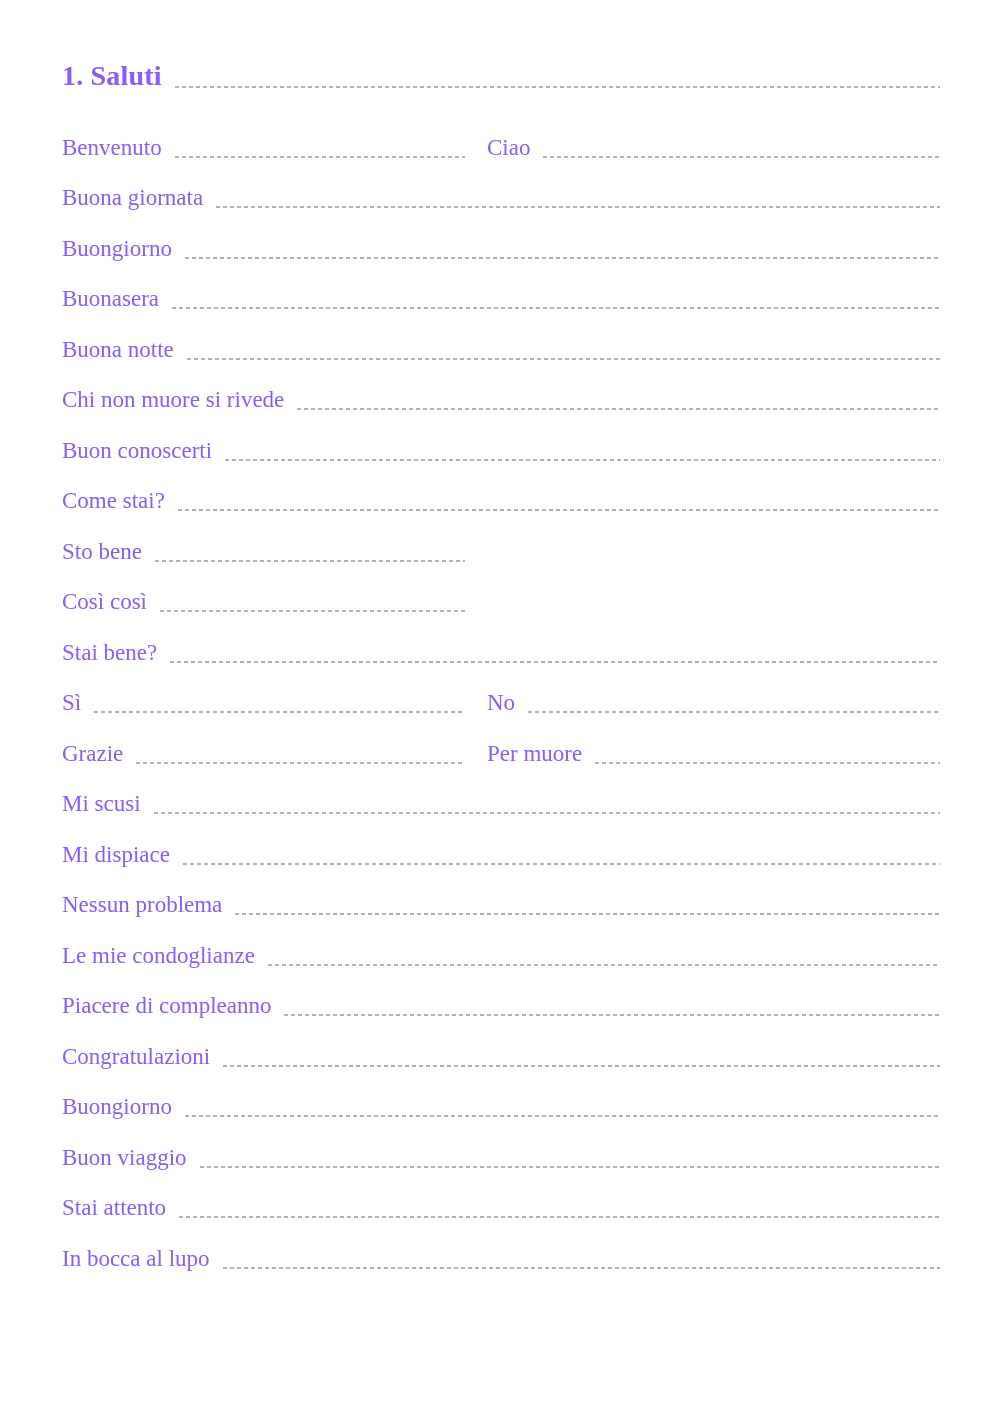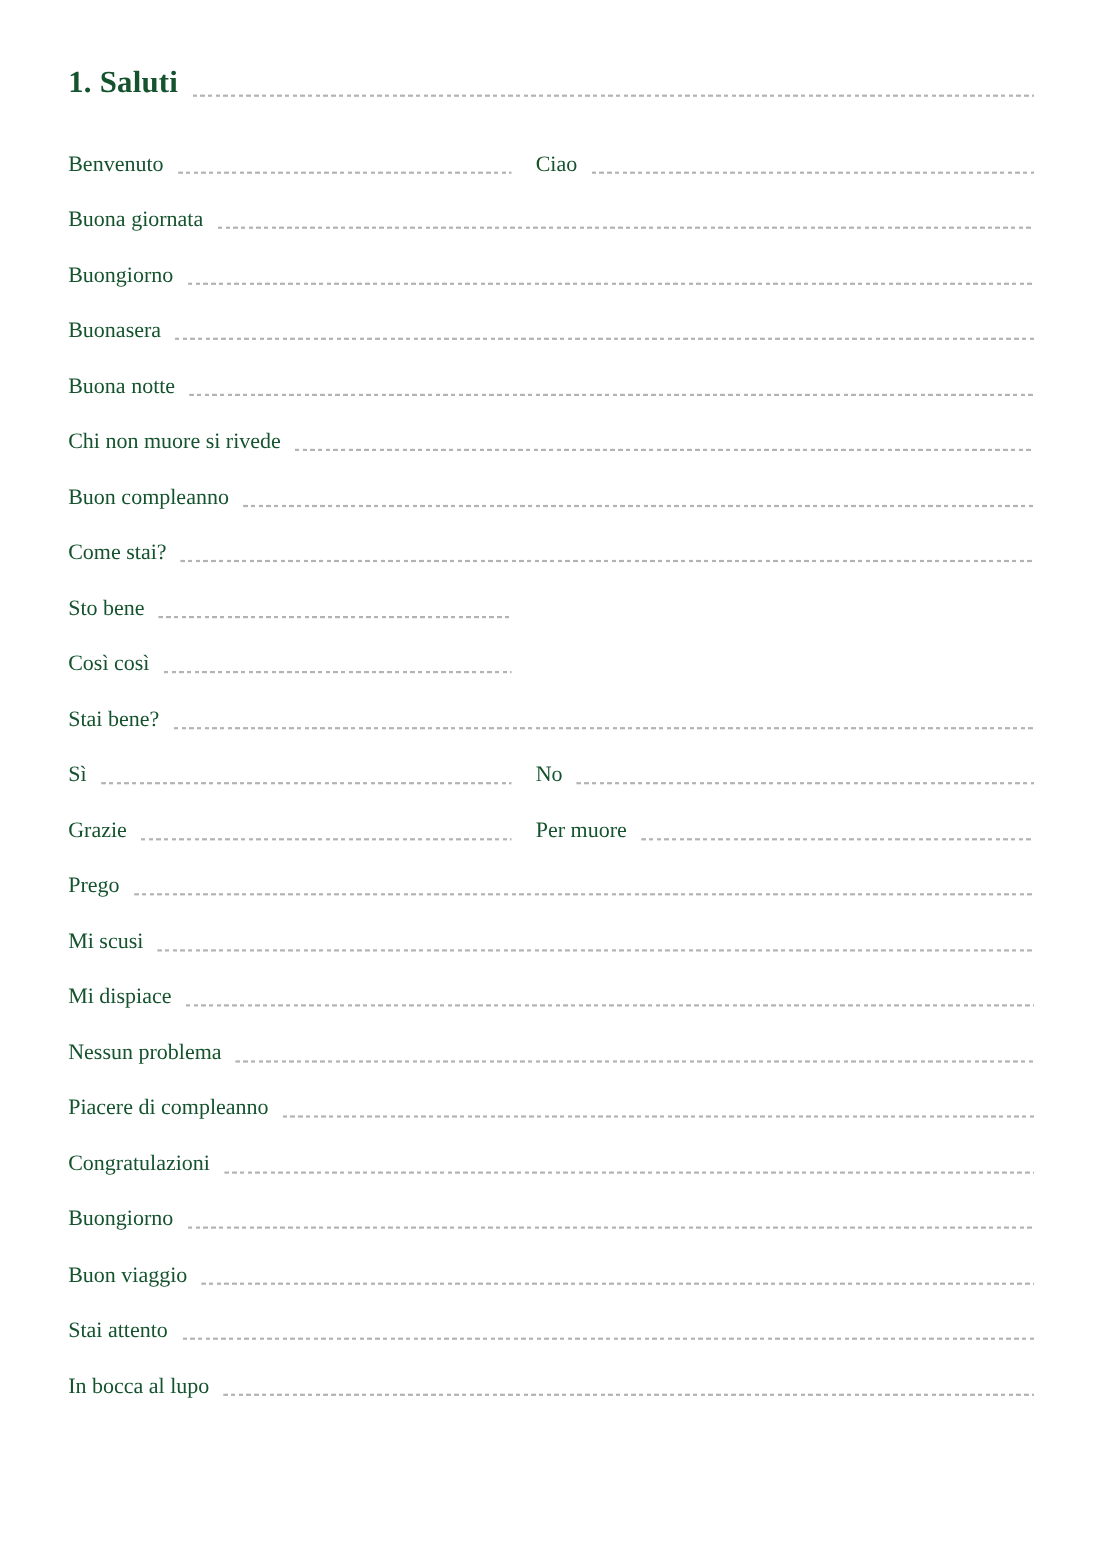--- a/index.html
+++ b/index.html
@@ -6,21 +6,21 @@
     margin: 0;
     padding: 0;
     background: #ffffff;
   }
   .page {
     position: relative;
     width: 1000px;
     height: 1414px;
     background: #ffffff;
     font-family: "Liberation Serif", "DejaVu Serif", serif;
-    color: #14532d;
+    color: #8b5cf6;
     box-sizing: border-box;
     padding: 56px 60px 4px 62px;
     overflow: hidden;
     text-align: center;
   }
   .title-row {
     display: flex;
     align-items: flex-end;
     height: 34px;
   }
@@ -58,21 +58,21 @@
   }
   .cell-left {
     width: 403px;
     flex: 0 0 403px;
   }
   .cell-right {
     flex: 1 1 auto;
     margin-left: 22px;
   }
   .term {
-    font-size: 20px;
+    font-size: 23px;
     line-height: 1;
     white-space: nowrap;
   }
 </style>
 </head>
 <body>
 
 <div class="page">
   <div class="title-row">
     <span class="doc-title">1. Saluti</span>
@@ -114,21 +114,21 @@
         </div>
       </div>
       <div class="row">
         <div class="cell cell-full">
           <span class="term">Chi non muore si rivede</span>
           <span class="fill-line"></span>
         </div>
       </div>
       <div class="row">
         <div class="cell cell-full">
-          <span class="term">Buon compleanno</span>
+          <span class="term">Buon conoscerti</span>
           <span class="fill-line"></span>
         </div>
       </div>
       <div class="row">
         <div class="cell cell-full">
           <span class="term">Come stai?</span>
           <span class="fill-line"></span>
         </div>
       </div>
       <div class="row">
@@ -164,39 +164,39 @@
           <span class="term">Grazie</span>
           <span class="fill-line"></span>
         </div>
         <div class="cell cell-right">
           <span class="term">Per muore</span>
           <span class="fill-line"></span>
         </div>
       </div>
       <div class="row">
         <div class="cell cell-full">
-          <span class="term">Prego</span>
-          <span class="fill-line"></span>
-        </div>
-      </div>
-      <div class="row">
-        <div class="cell cell-full">
           <span class="term">Mi scusi</span>
           <span class="fill-line"></span>
         </div>
       </div>
       <div class="row">
         <div class="cell cell-full">
           <span class="term">Mi dispiace</span>
           <span class="fill-line"></span>
         </div>
       </div>
       <div class="row">
         <div class="cell cell-full">
           <span class="term">Nessun problema</span>
+          <span class="fill-line"></span>
+        </div>
+      </div>
+      <div class="row">
+        <div class="cell cell-full">
+          <span class="term">Le mie condoglianze</span>
           <span class="fill-line"></span>
         </div>
       </div>
       <div class="row">
         <div class="cell cell-full">
           <span class="term">Piacere di compleanno</span>
           <span class="fill-line"></span>
         </div>
       </div>
       <div class="row">

